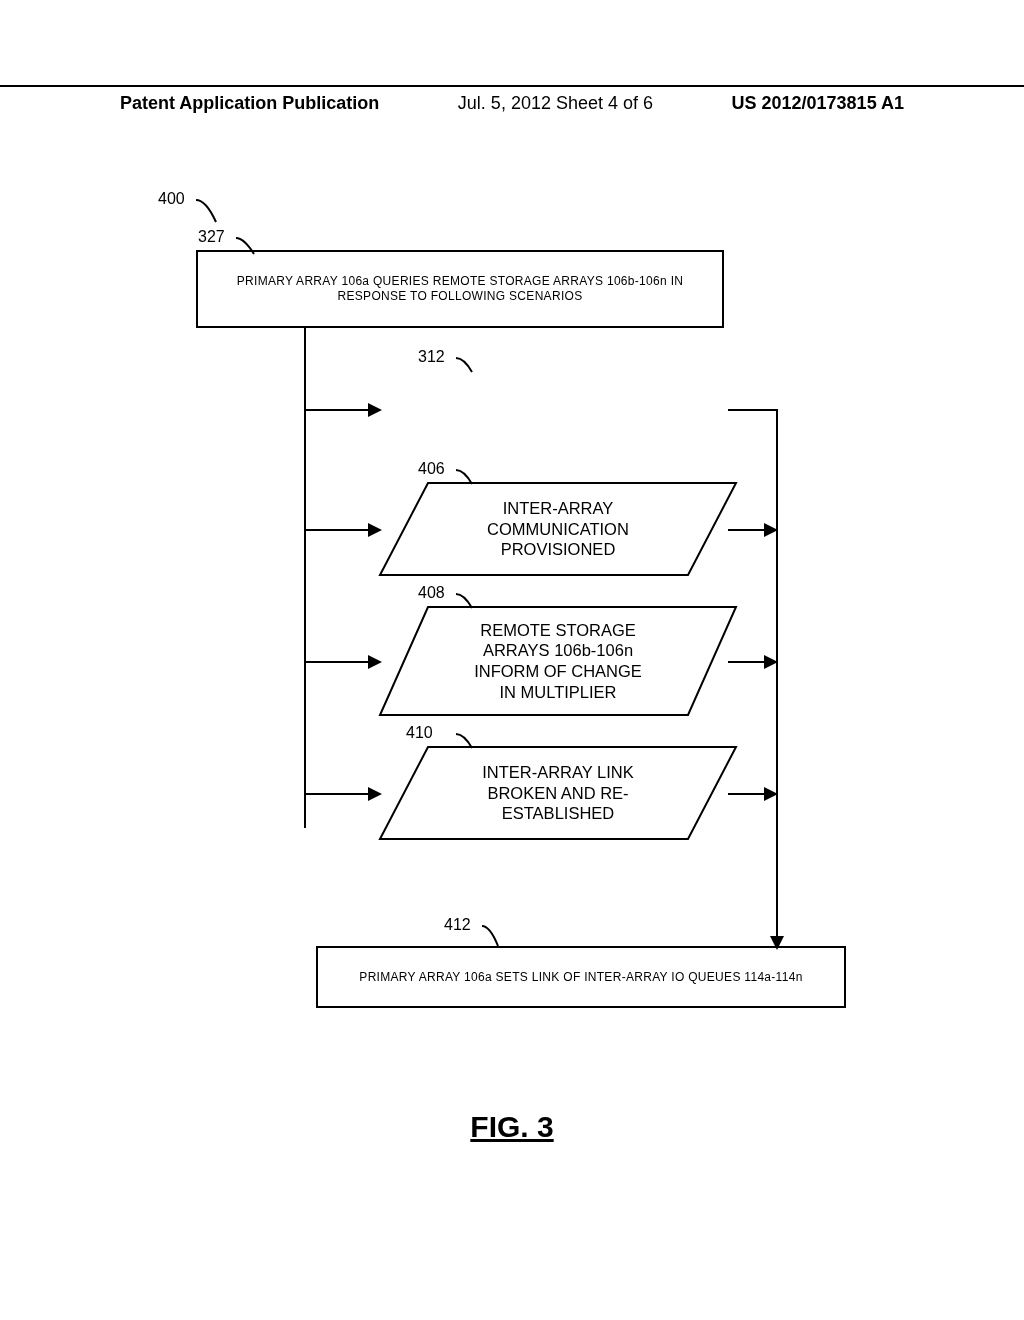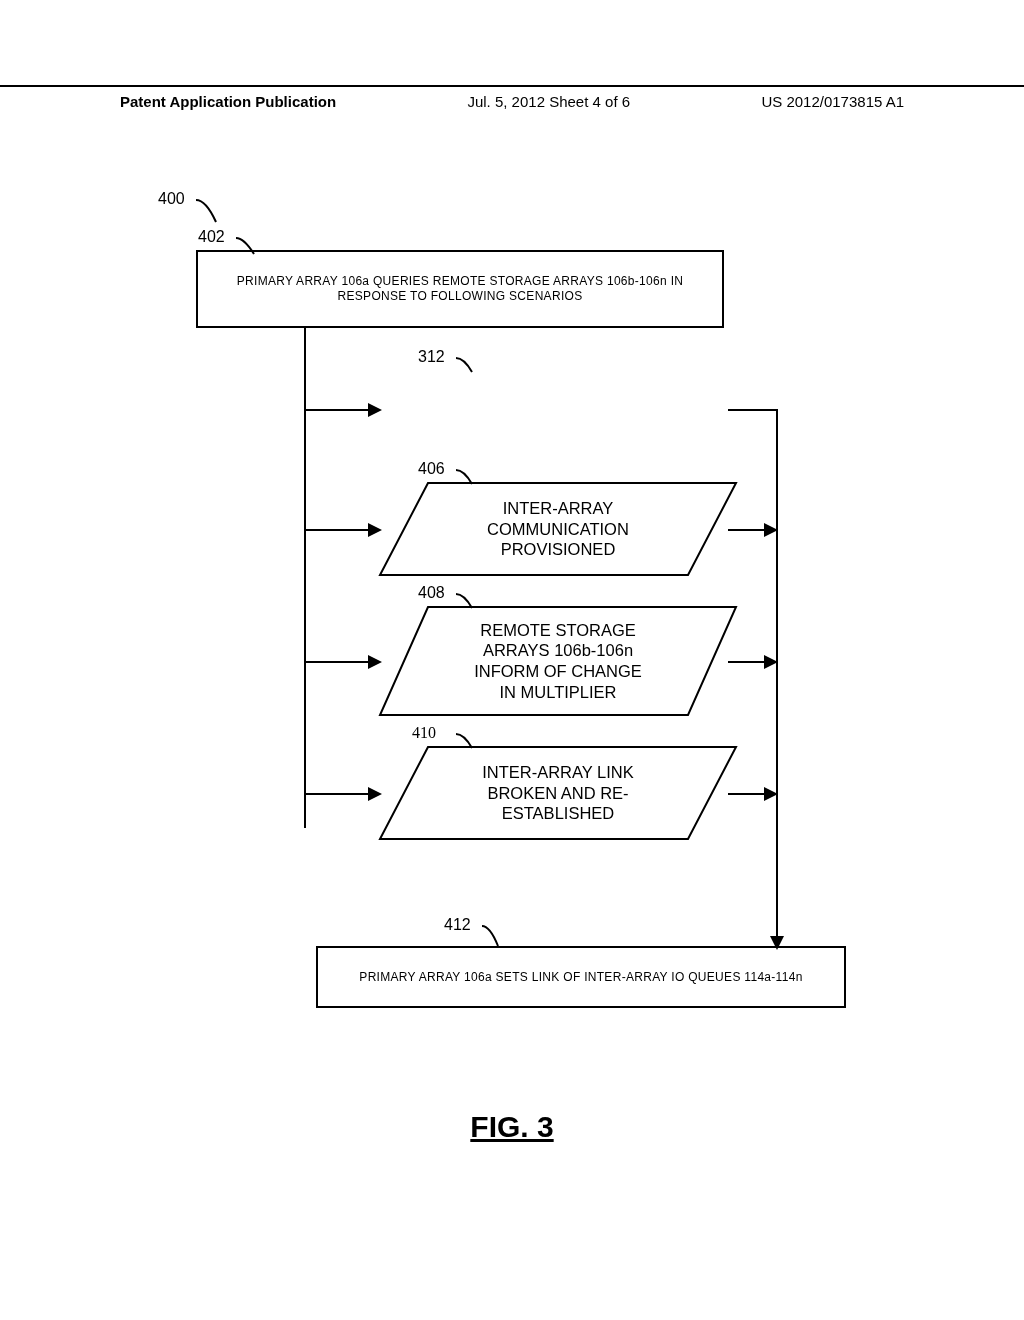--- a/index.html
+++ b/index.html
@@ -15,25 +15,25 @@
     top: 85px;
     left: 0;
     right: 0;
     border-top: 2px solid #000;
     padding-top: 6px;
   }
   .header-row {
     display: flex;
     justify-content: space-between;
     padding: 0 120px 0 120px;
-    font-size: 15px;
+    font-size: 18px;
   }
   .header-left { font-weight: bold; }
   .header-center { }
-  .header-right { font-weight: normal; }
+  .header-right { font-weight: bold; }
 
   .diagram {
     position: absolute;
     top: 190px;
     left: 140px;
     width: 740px;
     height: 930px;
   }
 
   .ref-label {
@@ -113,21 +113,21 @@
   </div>
 </div>
 
 <div class="diagram">
 
   <div class="ref-label" style="left:18px; top:0px;">400</div>
   <svg class="ref-tail" style="left:54px; top:8px;" width="26" height="28">
       <path d="M2 2 Q 12 2 22 24" stroke="#000" stroke-width="2" fill="none"></path>
     </svg>
 
-  <div class="ref-label" style="left:58px; top:38px;">402</div>
+  <div class="ref-label" style="left:58px; top:38px;">327</div>
   <svg class="ref-tail" style="left:94px; top:46px;" width="24" height="22">
       <path d="M2 2 Q 10 2 20 18" stroke="#000" stroke-width="2" fill="none"></path>
     </svg>
 
   <div class="rect-box" style="left:56px; top:60px; width:528px; height:78px;">
     <span>PRIMARY ARRAY 106a QUERIES REMOTE STORAGE ARRAYS 106b-106n IN RESPONSE TO FOLLOWING SCENARIOS</span>
   </div>
 
   <div class="wire" style="left:164px; top:138px; width:2px; height:500px;"></div>
 
@@ -181,21 +181,21 @@
     <div class="para-text">
         <span style="white-space:pre-line;">REMOTE STORAGE
 ARRAYS 106b-106n
 INFORM OF CHANGE
 IN MULTIPLIER</span>
       </div>
   </div>
   <div class="wire" style="left:588px; top:471px; width:38px; height:2px;"></div>
   <div class="arrow-r" style="left:624px; top:465px;"></div>
 
-  <div class="ref-label" style="left:272px; top:534px;font-family:Liberation Serif, serif;">410</div>
+  <div class="ref-label" style="left:266px; top:534px;">410</div>
   <svg class="ref-tail" style="left:314px; top:542px;" width="22" height="20">
       <path d="M2 2 Q 10 2 18 16" stroke="#000" stroke-width="2" fill="none"></path>
     </svg>
 
   <div class="wire" style="left:164px; top:603px; width:66px; height:2px;"></div>
   <div class="arrow-r" style="left:228px; top:597px;"></div>
 
   <div class="para-box" style="left:238px; top:556px; width:360px; height:94px;">
     <svg width="360" height="94">
         <polygon points="50,1 358,1 310,93 2,93" fill="none" stroke="#000" stroke-width="2"></polygon>

